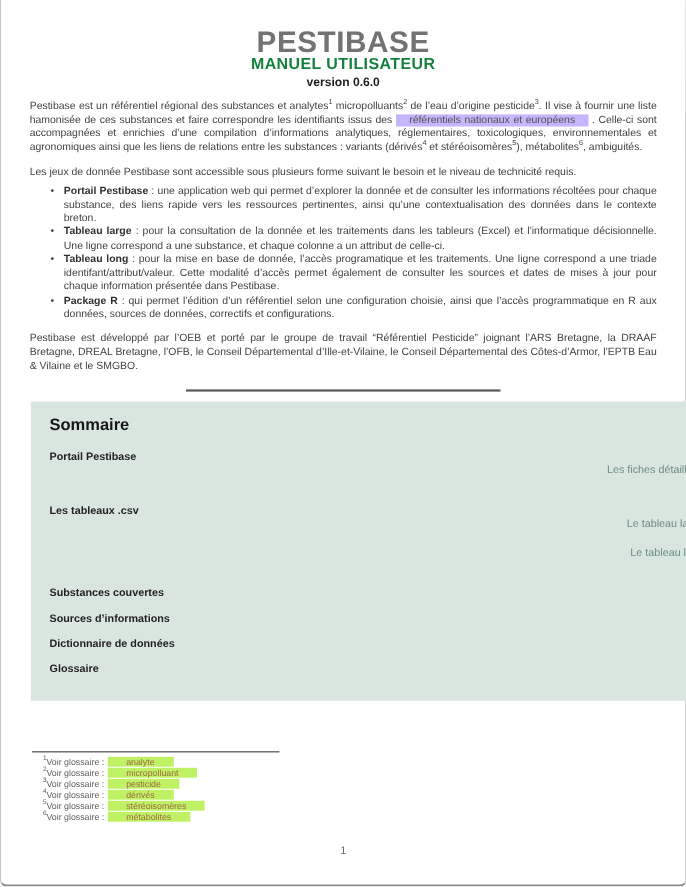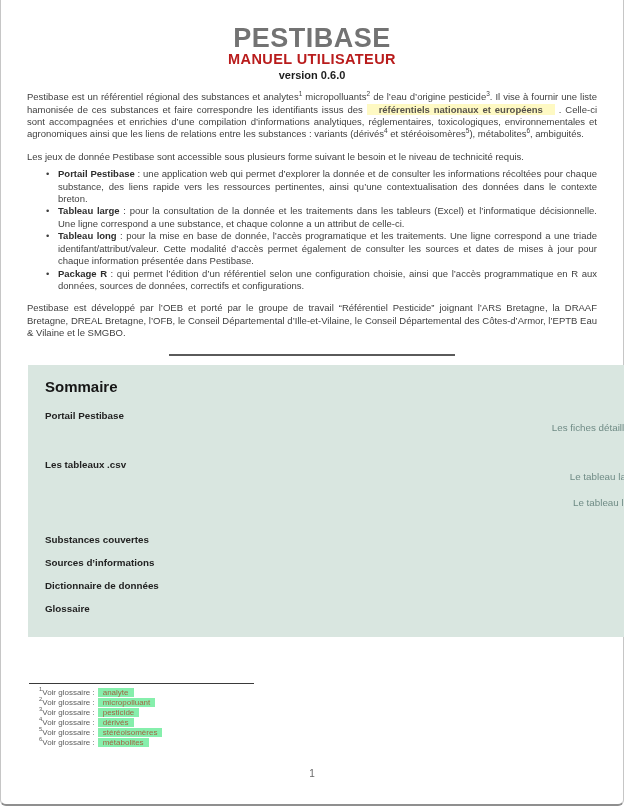--- a/index.html
+++ b/index.html
@@ -11,26 +11,26 @@
   .sheet{
     position:absolute;inset:0;
     border-left:1px solid #c6c6c6;border-right:1px solid #c6c6c6;
     border-bottom:2px solid #8f8f8f;border-radius:0 0 6px 6px;
     box-sizing:border-box;
   }
   .content{padding:0 26px;}
   
   .doc-header{text-align:center;padding-top:25px;}
   .doc-title{margin:0;font-size:27px;line-height:1;font-weight:700;color:#737373;letter-spacing:.5px;}
-  .doc-subtitle{margin:0;font-size:14.5px;line-height:1.05;font-weight:700;color:#b91c1c;letter-spacing:.4px;}
+  .doc-subtitle{margin:0;font-size:14.5px;line-height:1.05;font-weight:700;color:#15803d;letter-spacing:.4px;}
   .doc-version{margin-top:2px;font-size:11px;font-weight:700;color:#1d1d1d;}
   
   p.para{font-size:9.5px;line-height:12.4px;text-align:justify;margin:10px 0 0 0;}
   sup.fn-ref{font-size:6.5px;line-height:0;vertical-align:super;}
-  .inline-link{background:#fef9c3;color:#56524a;padding:0 12px;text-decoration:none;cursor:pointer;font-weight:bold;}
+  .inline-link{background:#c4b5fd;color:#56524a;padding:0 12px;text-decoration:none;cursor:pointer;}
   ul.bullets{margin:5px 0 0 0;padding:0;list-style:none;}
   ul.bullets li{
     position:relative;font-size:9.5px;line-height:12.4px;text-align:justify;
     padding-left:31px;margin:0;
   }
   ul.bullets li::before{content:"•";position:absolute;left:19px;top:0;font-size:9.5px;color:#3f3f3f;}
   .term{font-weight:700;color:#2e2e2e;}
   
   .section-rule{border:none;border-top:2px solid #5a5a5a;width:286px;margin:14px auto 0 auto;}
   
@@ -49,21 +49,21 @@
     background-image:radial-gradient(circle,#7e948d 1px,rgba(0,0,0,0) 1.3px);
     background-size:9px 4px;background-repeat:repeat-x;background-position:0 1px;
   }
   .toc-row.lvl1 .spacer{flex:1;}
   .toc-page{white-space:nowrap;}
   
   .footer-block{position:absolute;left:26px;top:683px;width:320px;}
   .fn-sep{border:none;border-top:1.3px solid #3a3a3a;width:225px;margin:0 0 4px 2px;}
   .footnote{font-size:8px;line-height:10px;color:#5d5d5d;padding-left:12px;}
   .footnote sup{font-size:5.8px;vertical-align:super;line-height:0;}
-  .fn-link{color:#a06744;background:#86efac;padding:0 5px;text-decoration:none;cursor:pointer;margin-left:3px;}
+  .fn-link{color:#a06744;background:#bef264;padding:0 17px;text-decoration:none;cursor:pointer;margin-left:3px;}
   
   .page-number{position:absolute;top:768px;left:0;width:100%;text-align:center;font-size:10px;color:#666;}
 </style>
 </head>
 <body>
 
 <div class="sheet">
   <div class="content">
 
     <header class="doc-header">

